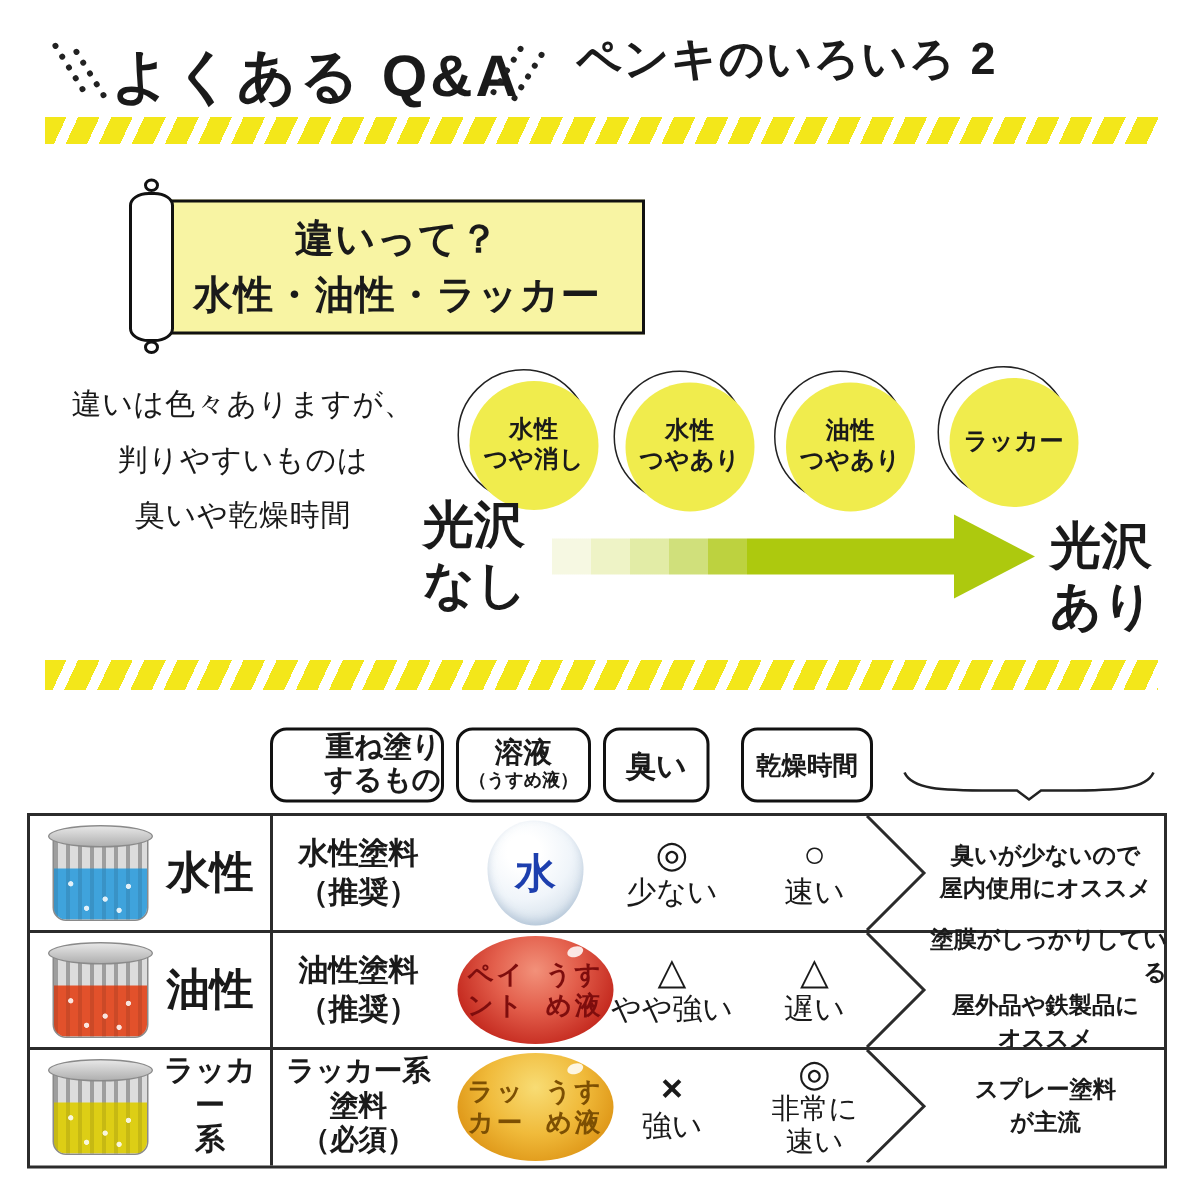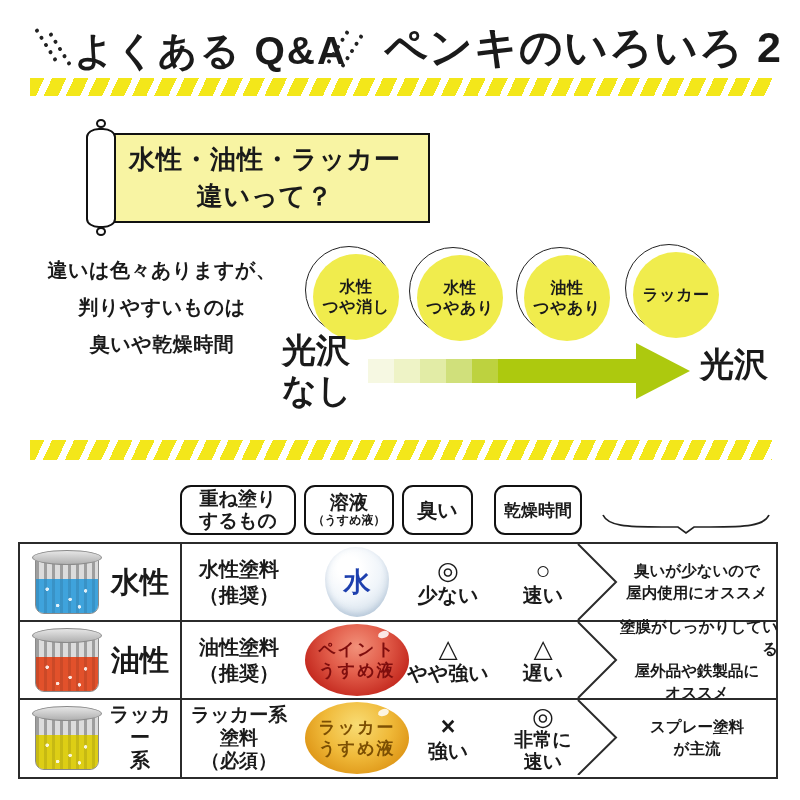--- a/index.html
+++ b/index.html
@@ -3,21 +3,21 @@
 <meta charset="utf-8">
 <style>
   html,body{margin:0;padding:0;background:#ffffff;}
   *{box-sizing:border-box;}
   #canvas{
     position:relative;width:800px;height:800px;background:#ffffff;overflow:hidden;
     font-family:"Liberation Sans","DejaVu Sans",sans-serif;color:#1a1a1a;
   }
   
   .qa-title{position:absolute;left:74px;top:24px;font-size:39px;font-weight:900;letter-spacing:2px;white-space:nowrap;}
-  .main-title{position:absolute;left:384px;top:19px;font-size:43px;font-weight:900;letter-spacing:1px;white-space:nowrap;}
+  .main-title{position:absolute;left:384px;top:19px;font-size:30px;font-weight:900;letter-spacing:1px;white-space:nowrap;}
   .dash{position:absolute;width:0;height:38px;border-left:4px dotted #222;}
   .dashL1{left:44px;top:26px;transform:rotate(-32deg);}
   .dashL2{left:58px;top:30px;transform:rotate(-32deg);}
   .dashR1{left:336px;top:28px;transform:rotate(32deg);}
   .dashR2{left:350px;top:32px;transform:rotate(32deg);}
   .stripe-band{
     position:absolute;left:30px;width:742px;height:18px;
     background:repeating-linear-gradient(115deg,#f3e71a 0 13px,#ffffff 13px 20px);
   }
   .band-top{top:78px;}
@@ -32,21 +32,21 @@
   .banner-roll{
     position:absolute;left:86px;top:128px;width:30px;height:100px;
     background:#ffffff;border:2px solid #111;border-radius:13px/9px;
   }
   .roll-knob{position:absolute;left:96px;width:10px;height:9px;background:#fff;border:2px solid #111;border-radius:50%;}
   .knob-top{top:119px;}
   .knob-bottom{top:227px;}
   
   .intro{
     position:absolute;left:36px;top:252px;width:252px;text-align:center;
-    font-size:20px;font-weight:700;line-height:37px;letter-spacing:0.5px;
+    font-size:20px;font-weight:400;line-height:37px;letter-spacing:0.5px;
   }
   
   .gcircle{position:absolute;width:96px;height:96px;}
   .gc1{left:305px;top:246px;}
   .gc2{left:409px;top:247px;}
   .gc3{left:516px;top:247px;}
   .gc4{left:625px;top:244px;}
   .gc-ring{position:absolute;left:0;top:0;width:88px;height:88px;border:1.7px solid #222;border-radius:50%;}
   .gc-disc{
     position:absolute;left:8px;top:8px;width:86px;height:86px;border-radius:50%;background:#f0ec4d;
@@ -66,21 +66,21 @@
   }
   .gloss-label{position:absolute;width:80px;font-size:34px;font-weight:900;line-height:40px;white-space:nowrap;}
   .gloss-left{left:282px;top:330px;}
   .gloss-right{left:700px;top:344px;}
   
   .pill{
     position:absolute;top:485px;height:50px;border:2.5px solid #111;border-radius:11px;background:#fff;
     display:flex;flex-direction:column;align-items:center;justify-content:center;
     font-weight:900;text-align:center;
   }
-  .pill-recoat{left:180px;width:116px;font-size:19px;line-height:22px;}
+  .pill-recoat{left:180px;width:116px;font-size:19px;line-height:22px;align-items:flex-end;}
   .pill-solvent{left:304px;width:90px;}
   .pill-solvent .l1{font-size:19px;line-height:21px;font-weight:900;}
   .pill-solvent .l2{font-size:12px;line-height:15px;font-weight:900;}
   .pill-smell{left:402px;width:71px;font-size:20px;}
   .pill-dry{left:494px;width:88px;font-size:17px;}
   .notes-head{position:absolute;left:600px;top:489px;width:172px;text-align:center;font-size:20px;font-weight:900;}
   .notes-brace{position:absolute;left:600px;top:514px;}
   
   .ptable{position:absolute;left:18px;top:542px;width:760px;height:237px;border:2px solid #2b2b2b;background:#fff;}
   .vdiv{position:absolute;left:160px;top:0;bottom:0;width:0;border-left:2px solid #2b2b2b;}
@@ -91,21 +91,21 @@
   .cell{position:absolute;top:0;bottom:0;display:flex;flex-direction:column;align-items:center;justify-content:center;text-align:center;}
   .c-type{left:82px;width:76px;font-size:29px;font-weight:900;line-height:30px;}
   .row-lacquer .c-type{font-size:20px;line-height:23px;}
   .c-paint{left:164px;width:110px;font-size:20px;font-weight:900;line-height:26px;}
   .row-lacquer .c-paint{font-size:19px;line-height:23px;}
   .c-orb{left:281px;width:112px;}
   .c-smell{left:384px;width:88px;}
   .c-dry{left:478px;width:90px;}
   .c-notes{left:596px;width:162px;font-size:15.5px;font-weight:900;line-height:22px;text-align:right;}
   .sym{font-size:25px;font-weight:700;line-height:26px;}
-  .symlabel{font-size:20px;font-weight:700;line-height:24px;}
+  .symlabel{font-size:20px;font-weight:400;line-height:24px;}
   .row-lacquer .c-dry .symlabel{font-size:19px;line-height:22px;text-align:center;}
   .chev{position:absolute;left:556px;top:0;height:100%;width:42px;}
   
   .can{position:absolute;left:12px;top:50%;transform:translateY(-50%);width:70px;height:64px;}
   .can-body{
     position:absolute;left:3px;right:3px;top:8px;bottom:0;border:1px solid #8a8a8a;
     border-radius:3px 3px 9px 9px;overflow:hidden;
     background:repeating-linear-gradient(90deg,#9e9e9e 0 3px,#dcdcdc 3px 8px);
   }
   .can-liquid{position:absolute;left:0;right:0;bottom:0;height:34px;
@@ -125,43 +125,43 @@
   
   .orb-water{
     position:relative;width:64px;height:70px;
     border-radius:48% 52% 50% 50%/46% 46% 54% 54%;
     background:radial-gradient(circle at 38% 30%,#ffffff 18%,#f0f5fa 50%,#d3dfea 82%,#b9c9da 100%);
     box-shadow:inset 0 -3px 6px rgba(120,150,180,.35);
     display:flex;align-items:center;justify-content:center;
     font-size:27px;font-weight:900;color:#1d3fae;
   }
   .orb{position:relative;width:104px;height:72px;border-radius:50%;
-    display:flex;flex-direction:column;align-items:center;justify-content:center;
+    display:flex;flex-direction:row;align-items:center;justify-content:center;
     font-size:17px;font-weight:900;line-height:21px;letter-spacing:2px;}
   .orb:after{content:"";position:absolute;top:7px;right:20px;width:11px;height:7px;border-radius:50%;
     background:rgba(255,255,255,.85);transform:rotate(-18deg);}
   .orb-red{background:radial-gradient(ellipse at 50% 32%,#f2917a 0%,#e35f4c 38%,#c52b20 75%,#9e120e 100%);color:#7e0d0d;}
   .orb-gold{background:radial-gradient(ellipse at 50% 32%,#f8dc74 0%,#f0ba3a 45%,#dd9415 80%,#c07a06 100%);color:#7c4f03;}
 </style>
 </head>
 <body>
 
 <div id="canvas">
 
   <div class="dash dashL1"></div>
   <div class="dash dashL2"></div>
   <div class="qa-title">よくある Q&amp;A</div>
   <div class="dash dashR1"></div>
   <div class="dash dashR2"></div>
   <div class="main-title">ペンキのいろいろ 2</div>
   <div class="stripe-band band-top"></div>
 
   <div class="banner-rect">
+    <div>違いって？</div>
     <div>水性・油性・ラッカー</div>
-    <div>違いって？</div>
   </div>
   <div class="banner-roll"></div>
   <div class="roll-knob knob-top"></div>
   <div class="roll-knob knob-bottom"></div>
 
   <div class="intro">
     <div>違いは色々ありますが、</div>
     <div>判りやすいものは</div>
     <div>臭いや乾燥時間</div>
   </div>
@@ -196,20 +196,21 @@
   </div>
 
   <div class="arrow-body"></div>
   <div class="arrow-head"></div>
   <div class="gloss-label gloss-left">
     <div>光沢</div>
     <div>なし</div>
   </div>
   <div class="gloss-label gloss-right">
     <div>光沢</div>
+    <div>あり</div>
   </div>
 
   <div class="stripe-band band-mid"></div>
 
   <div class="pill pill-recoat">
     <div>重ね塗り</div>
     <div>するもの</div>
   </div>
   <div class="pill pill-solvent">
     <div class="l1">溶液</div>

